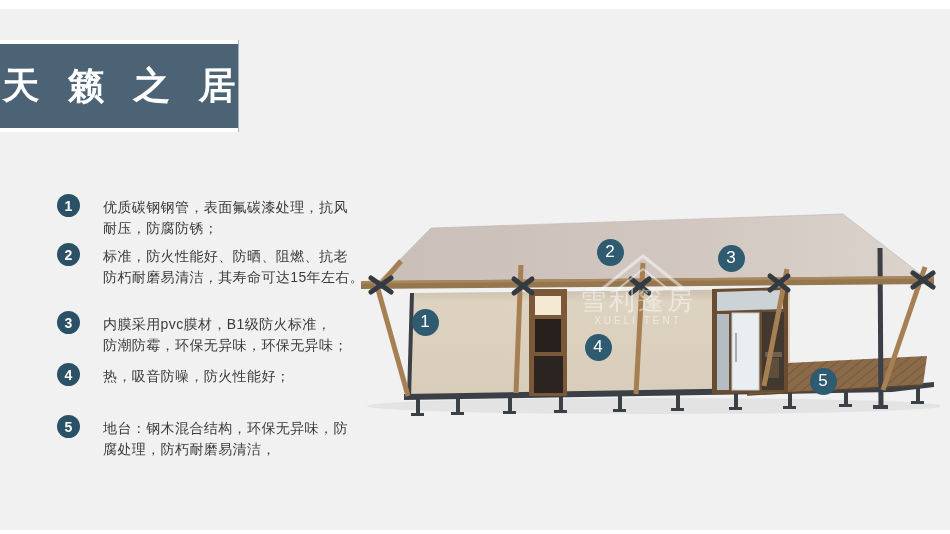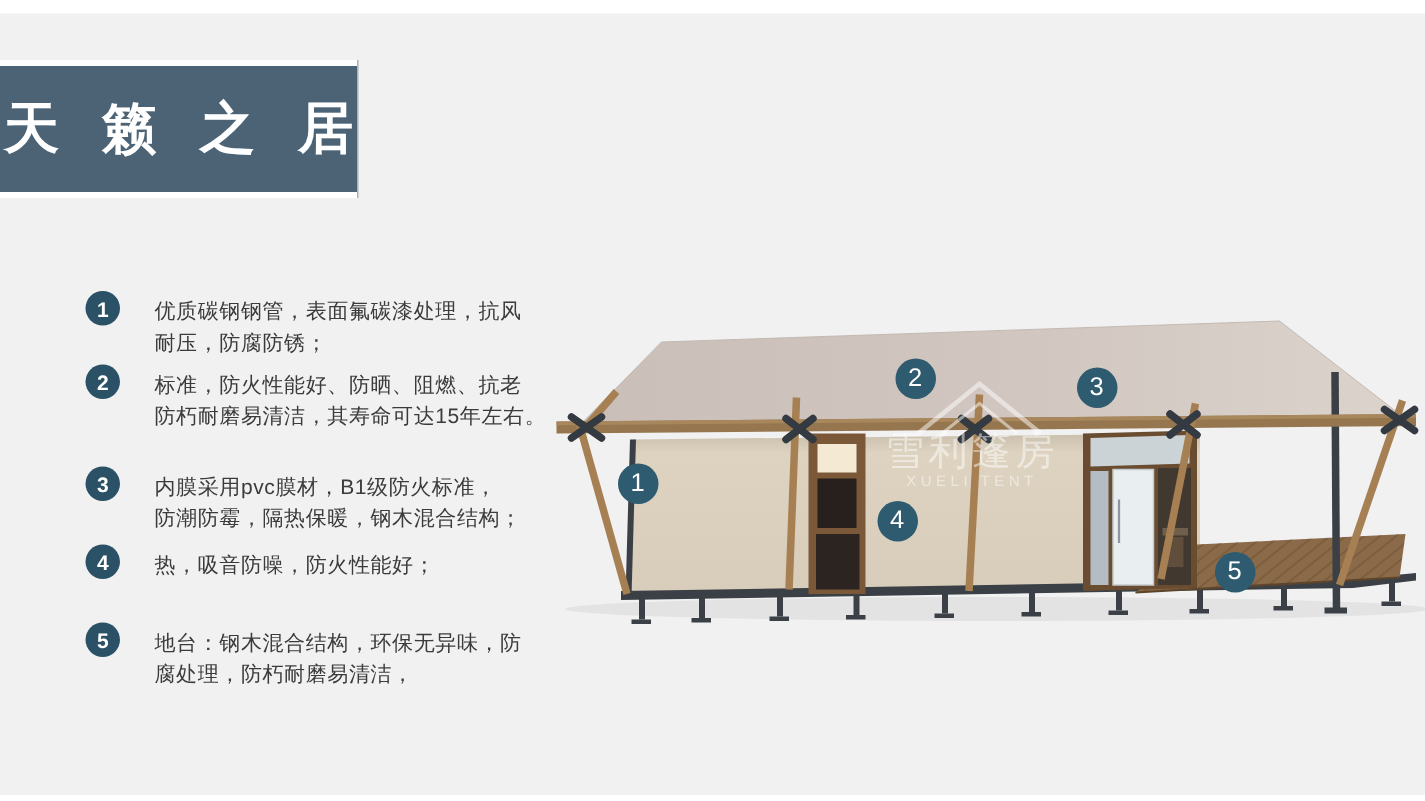--- a/index.html
+++ b/index.html
@@ -26,21 +26,21 @@
   .feature{position:absolute;left:57px;width:310px}
   .feature .badge{
     position:absolute;left:0;top:-3px;width:23px;height:23px;border-radius:50%;
     background:var(--badge-bg,#2a5165);color:#fff;font-size:14px;font-weight:bold;
     display:flex;align-items:center;justify-content:center;
   }
   .feature .lines{
     margin-left:46px;font-size:14px;line-height:21px;color:#3b3b3b;letter-spacing:.4px;
   }
 
-  .illus{position:absolute;left:365px;top:195px;width:585px;height:240px}
+  .illus{position:absolute;left:355px;top:195px;width:585px;height:240px}
 
   .callout{
     position:absolute;width:27px;height:27px;border-radius:50%;
     background:var(--callout-bg,#2e5b70);color:#fff;font-size:17px;
     display:flex;align-items:center;justify-content:center;
   }
 </style>
 </head>
 <body style="--banner-bg: #4b6375; --badge-bg: #2a5165; --callout-bg: #2e5b70; --roof: #d0c6bf; --wall: #dcd2bf; --wood: #a67f53; --steel: #3a4046; --deck: #8a6a48;">
 
@@ -63,21 +63,21 @@
     <div class="badge">2</div>
     <div class="lines">
         <div>标准，防火性能好、防晒、阻燃、抗老</div>
         <div>防朽耐磨易清洁，其寿命可达15年左右。</div>
       </div>
   </div>
     <div class="feature" style="top: 314px;">
     <div class="badge">3</div>
     <div class="lines">
         <div>内膜采用pvc膜材，B1级防火标准，</div>
-        <div>防潮防霉，隔热保暖，钢木混合结构；</div>
+        <div>防潮防霉，环保无异味，环保无异味；</div>
       </div>
   </div>
     <div class="feature" style="top: 366px;">
     <div class="badge">4</div>
     <div class="lines">
         <div>热，吸音防噪，防火性能好；</div>
       </div>
   </div>
     <div class="feature" style="top: 418px;">
     <div class="badge">5</div>

